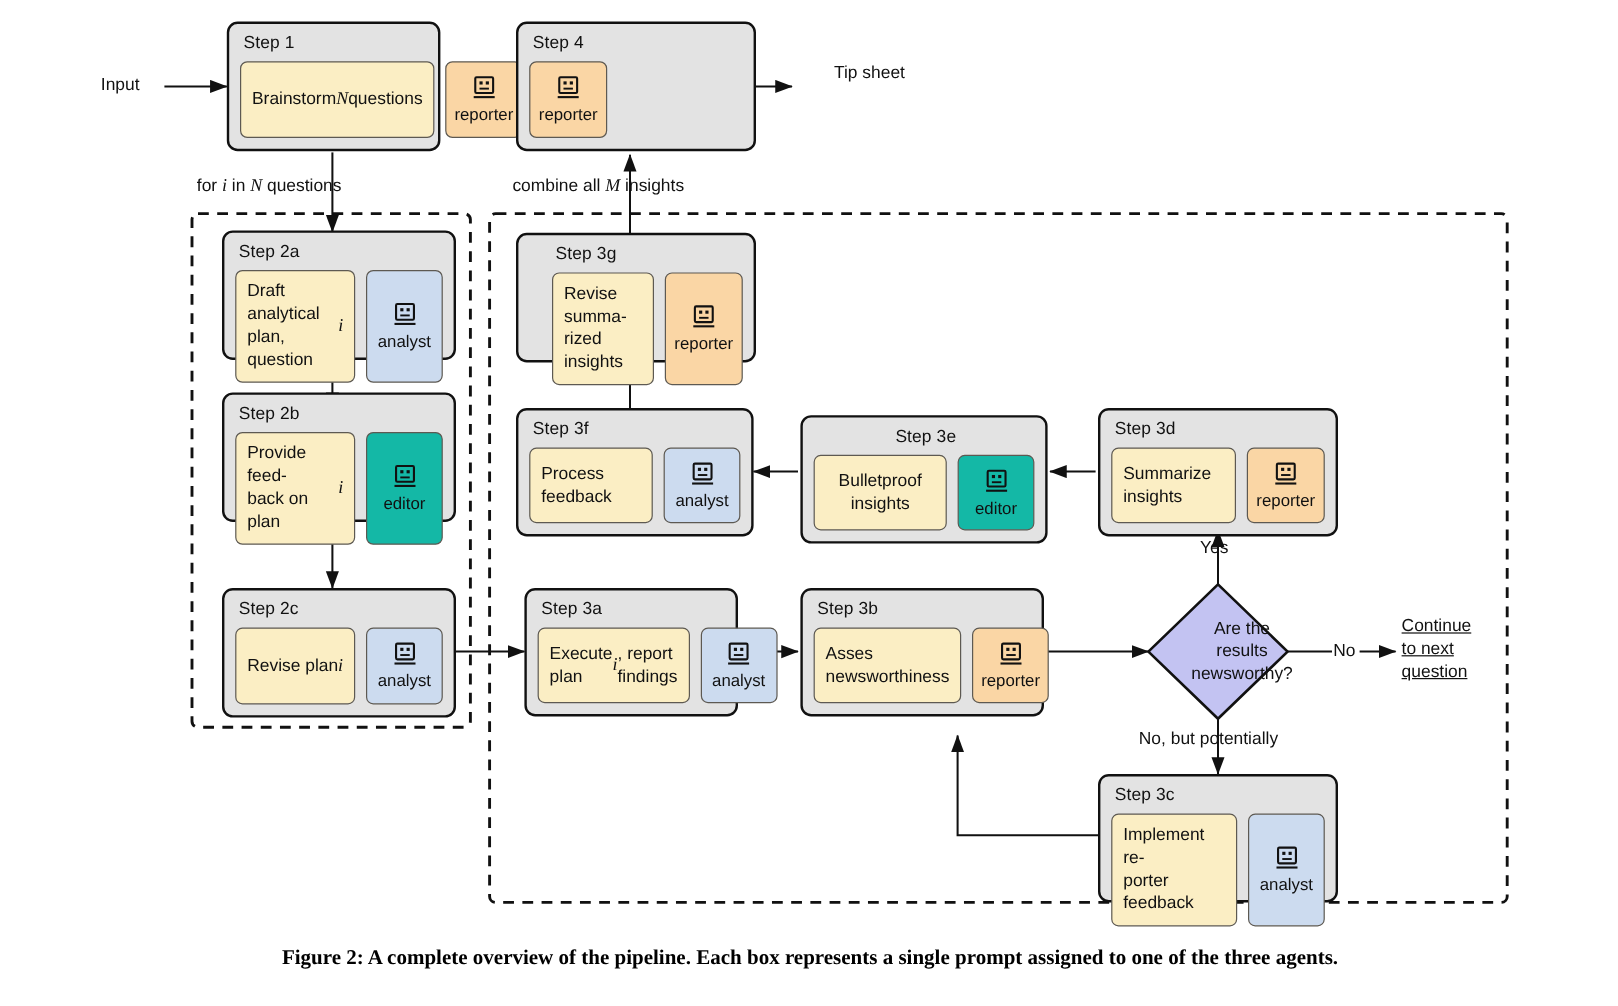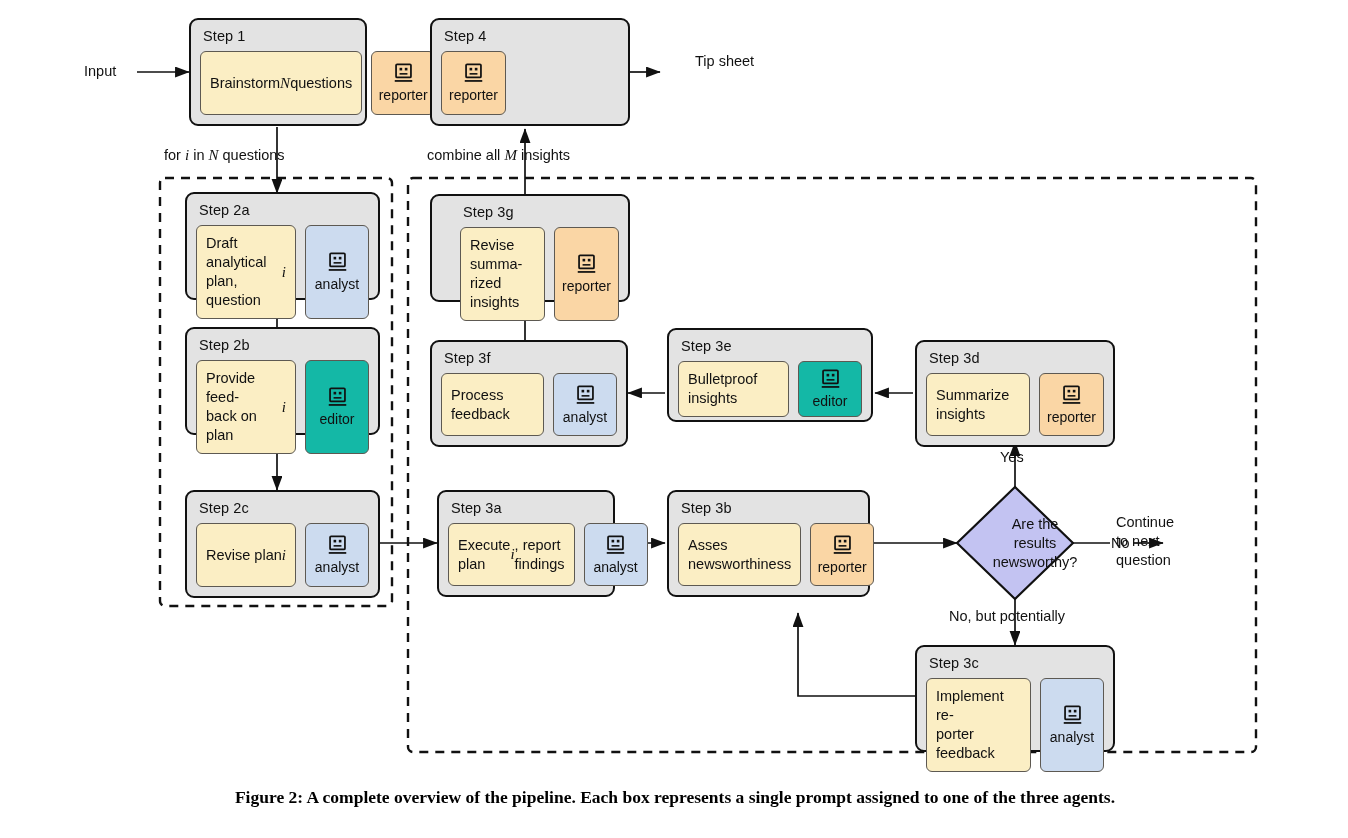--- a/index.html
+++ b/index.html
@@ -306,21 +306,21 @@
           <rect x="7.5" y="6.5" width="3" height="3" fill="#111"></rect>
           <rect x="13.5" y="6.5" width="3" height="3" fill="#111"></rect>
           <rect x="7.5" y="12.5" width="9" height="1.8" fill="#111"></rect>
           <rect x="2" y="20.5" width="20" height="2" fill="#111"></rect>
         </svg>
         <div class="agent-label">analyst</div>
       </div>
     </div>
   </div>
 
-  <div class="step" style="left:667px; top:328px; width:206px; height:94px;">
+  <div class="step" style="left:667px; top:346px; width:206px; height:107px;text-align:center;">
     <div class="step-title">Step 3e</div>
     <div class="step-body">
       <div class="prompt">Bulletproof insights</div>
       <div class="agent editor">
         <svg class="face" viewBox="0 0 24 26">
           <rect x="3.5" y="2.5" width="17" height="15" rx="1.2" fill="none" stroke="#111" stroke-width="2"></rect>
           <rect x="7.5" y="6.5" width="3" height="3" fill="#111"></rect>
           <rect x="13.5" y="6.5" width="3" height="3" fill="#111"></rect>
           <rect x="7.5" y="12.5" width="9" height="1.8" fill="#111"></rect>
           <rect x="2" y="20.5" width="20" height="2" fill="#111"></rect>
@@ -413,21 +413,21 @@
   <div class="lbl" style="left:164px; top:146px;">for <span class="i">i</span> in <span class="i">N</span> questions</div>
 
   <div class="lbl" style="left:427px; top:146px;">combine all <span class="i">M</span> insights</div>
 
   <div class="lbl" style="left:1000px; top:448px;">Yes</div>
 
   <div class="lbl" style="left:1111px; top:534px;">No</div>
 
   <div class="lbl" style="left:949px; top:607px;">No, but potentially</div>
 
-  <div class="lbl multi" style="left:1116px; top:513px; width:90px;">
+  <div class="lbl multi" style="left:1168px; top:513px; width:90px;text-decoration:underline;">
     <div>Continue</div>
     <div>to next</div>
     <div>question</div>
   </div>
 
   <div class="caption">Figure 2: A complete overview of the pipeline. Each box represents a single prompt assigned to one of the three agents.</div>
 
 </div>
 
 </body></html>

